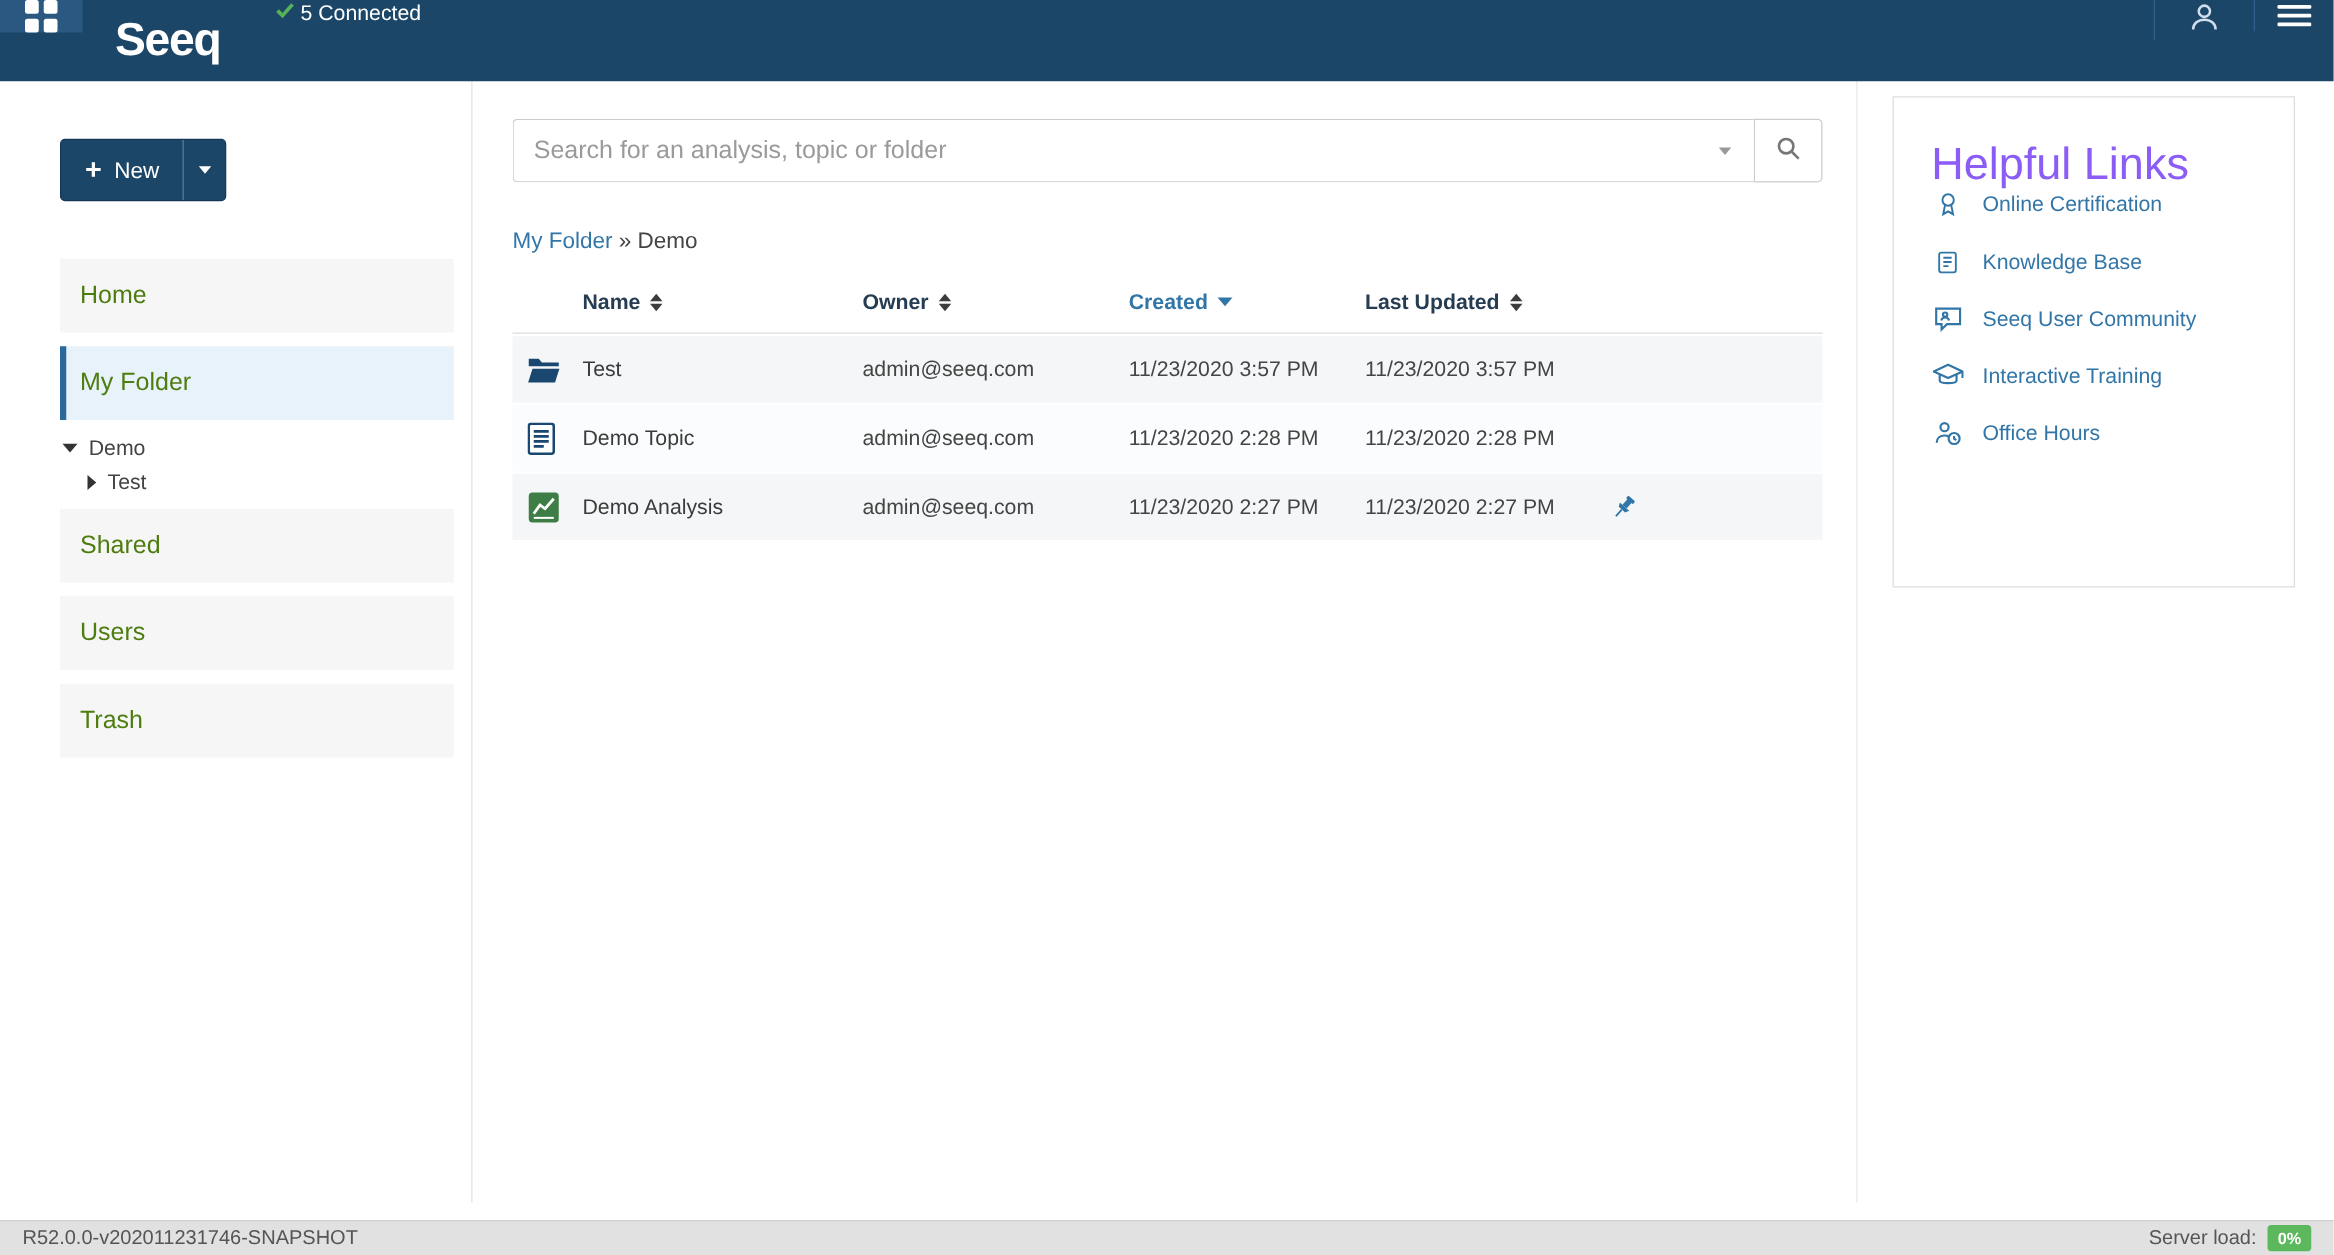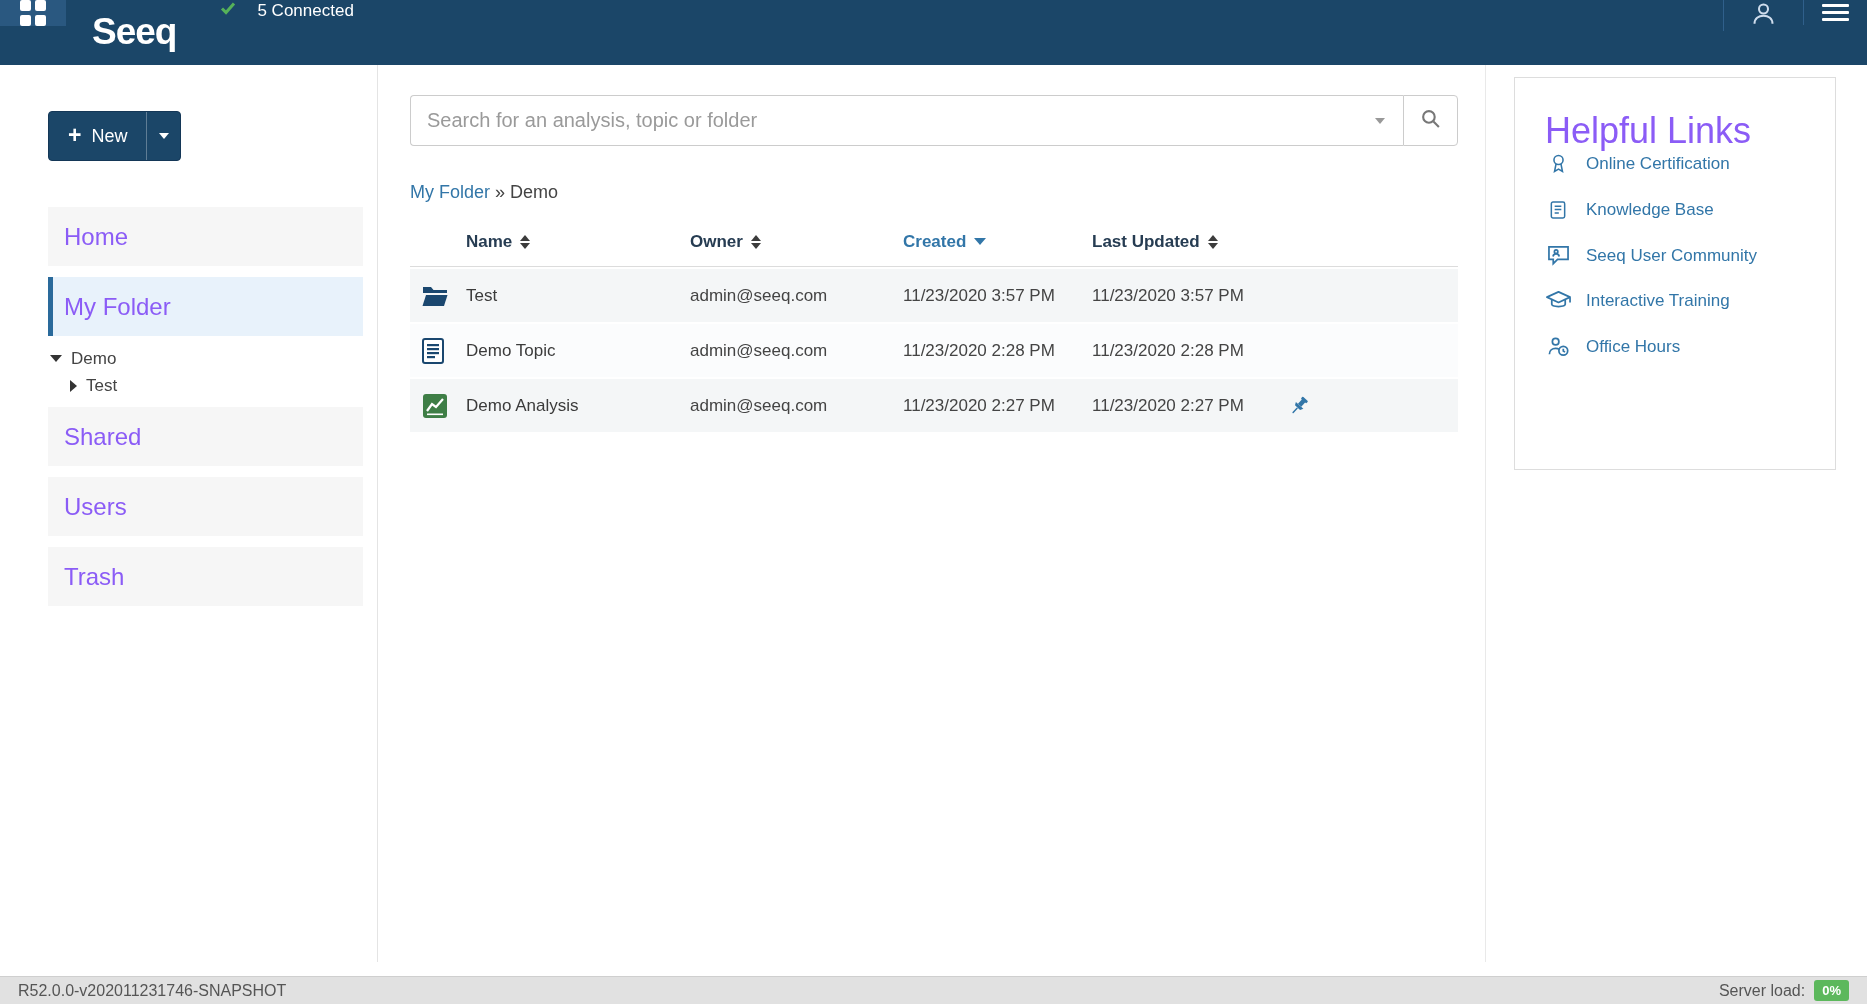--- a/index.html
+++ b/index.html
@@ -5,36 +5,36 @@
   *{box-sizing:border-box;margin:0;padding:0}
   html,body{width:1867px;height:1004px}
   body{font-family:"Liberation Sans","DejaVu Sans",sans-serif;background:#fff;position:relative;overflow:hidden;color:#444}
 
   
   .topbar{position:absolute;top:0;left:0;right:0;height:65px;background:#1b4668;display:flex;align-items:flex-start;z-index:5}
   .appgrid{width:66px;background:#2a5880;display:flex;align-items:center;justify-content:center;cursor:pointer}
   .grid-icon{display:grid;grid-template-columns:11px 11px;grid-gap:4px}
   .grid-icon i{width:11px;height:11px;background:#fff;border-radius:2px;display:block}
   .logo{color:#fff;font-size:37px;font-weight:700;letter-spacing:-1px;line-height:63px;margin-left:26px}
-  .connected{display:flex;align-items:center;margin-left:44px;color:#fff;font-size:17px;gap:21px;cursor:pointer}
+  .connected{display:flex;align-items:center;margin-left:44px;color:#fff;font-size:17px;gap:4px;cursor:pointer}
   .tb-spacer{flex:1}
   .tb-btn{width:80px;border-left:1px solid #30608b;display:flex;align-items:center;justify-content:center;cursor:pointer}
   .tb-btn.menu{width:64px}
   .hamburger i{display:block;width:27px;height:3px;background:#fff;border-radius:1px;margin:4px 0}
 
   
   .sidebar{position:absolute;top:65px;left:0;width:378px;bottom:42px;background:#fff;border-right:1px solid #e4e4e4}
   .new-btn{position:absolute;top:46px;left:48px;height:50px;display:flex;background:#1b4668;border:1px solid #143757;border-radius:4px;color:#fff;overflow:hidden}
   .new-main{display:flex;align-items:center;gap:10px;padding:0 19px;font-size:18px;cursor:pointer}
   .plus{font-size:23px;font-weight:700;line-height:1;margin-top:-2px}
   .new-caret{width:34px;border-left:1px solid rgba(255,255,255,.3);display:flex;align-items:center;justify-content:center;cursor:pointer}
   .caret-down-w{width:0;height:0;border-left:5px solid transparent;border-right:5px solid transparent;border-top:6px solid #fff}
 
   .nav{position:absolute;top:142px;left:48px;right:14px}
-  .nav-item{height:59px;background:#f6f6f6;display:flex;align-items:center;padding-left:16px;font-size:24px;color:#8b5cf6;margin-bottom:11px;cursor:pointer}
+  .nav-item{height:59px;background:#f6f6f6;display:flex;align-items:center;padding-left:16px;font-size:20px;color:#4d7c0f;margin-bottom:11px;cursor:pointer}
   .nav-item.selected{background:#e8f2fb;border-left:5px solid #2a6a9b;padding-left:11px;margin-bottom:0}
   .tree{margin:9px 0 8px 2px}
   .tree-row{display:flex;align-items:center;height:27px;font-size:17px;color:#444;cursor:pointer}
   .tree-row.child{padding-left:20px}
   .tcaret-down{width:0;height:0;border-left:6px solid transparent;border-right:6px solid transparent;border-top:7px solid #333;margin-right:9px}
   .tcaret-right{width:0;height:0;border-top:6px solid transparent;border-bottom:6px solid transparent;border-left:7px solid #333;margin-right:9px}
 
   
   .main{position:absolute;top:65px;left:379px;right:0;bottom:42px;background:#fff}
   .vdivider{position:absolute;top:0;bottom:0;left:1106px;width:1px;background:#e9e9e9}

